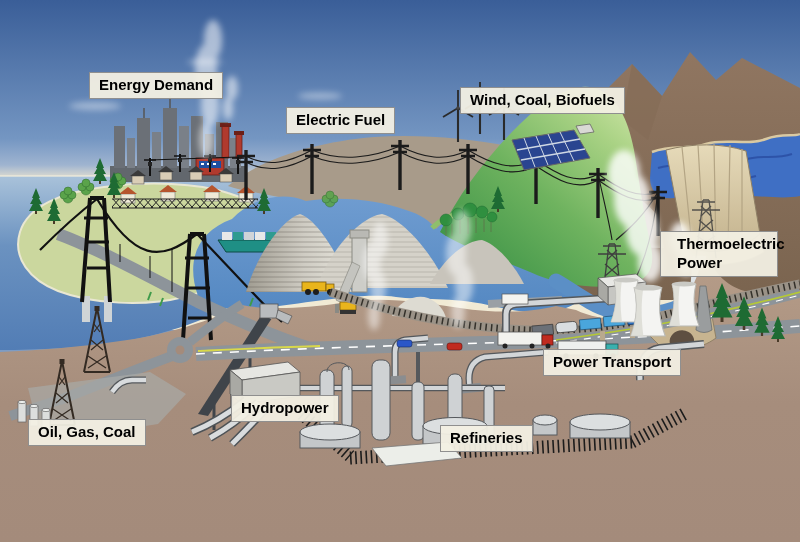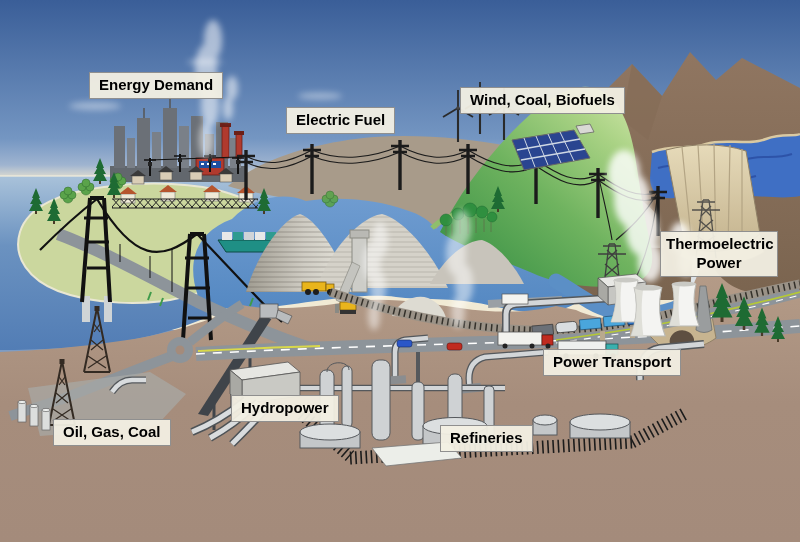--- a/index.html
+++ b/index.html
@@ -2,21 +2,21 @@
 <html><head>
 <meta charset="utf-8">
 <style>
   html,body{margin:0;padding:0;background:#222;}
   .stage{position:relative;width:800px;height:542px;overflow:hidden;
          font-family:"Liberation Sans",sans-serif;background:#7d9cc4;}
   .stage svg{position:absolute;left:0;top:0;}
   .lbl{position:absolute;background:rgba(242,239,227,.95);border:1px solid #8f8f8f;
        color:#000;font-weight:bold;font-size:15px;line-height:1.25;
        padding:3px 9px;white-space:nowrap;box-sizing:border-box;}
-  .lbl--wrap{white-space:normal;text-align:center;width:118px;padding:3px 5px;}
+  .lbl--wrap{white-space:normal;width:118px;padding:3px 16px;}
 </style>
 </head>
 <body>
 
 <div class="stage">
 <svg width="800" height="542" viewBox="0 0 800 542">
   <defs>
     <linearGradient id="g-sky" x1="0" y1="0" x2="0" y2="1">
       <stop offset="0" stop-color="#3a5e98"></stop>
           <stop offset=".42" stop-color="#7496c2"></stop>
@@ -488,15 +488,15 @@
     <ellipse cx="700" cy="260" rx="9" ry="8" opacity=".6"></ellipse>
   </g>
 </svg>
 
   <div class="lbl" style="left:89px;top:72px">Energy Demand</div>
   <div class="lbl" style="left:286px;top:107px">Electric Fuel</div>
   <div class="lbl" style="left:460px;top:87px">Wind, Coal, Biofuels</div>
   <div class="lbl lbl--wrap" style="left:660px;top:231px">Thermoelectric Power</div>
   <div class="lbl" style="left:543px;top:349px">Power Transport</div>
   <div class="lbl" style="left:231px;top:395px">Hydropower</div>
-  <div class="lbl" style="left:53px;top:419px">Oil, Gas, Coal</div>
+  <div class="lbl" style="left:28px;top:419px">Oil, Gas, Coal</div>
   <div class="lbl" style="left:440px;top:425px">Refineries</div>
 </div>
 
 </body></html>

